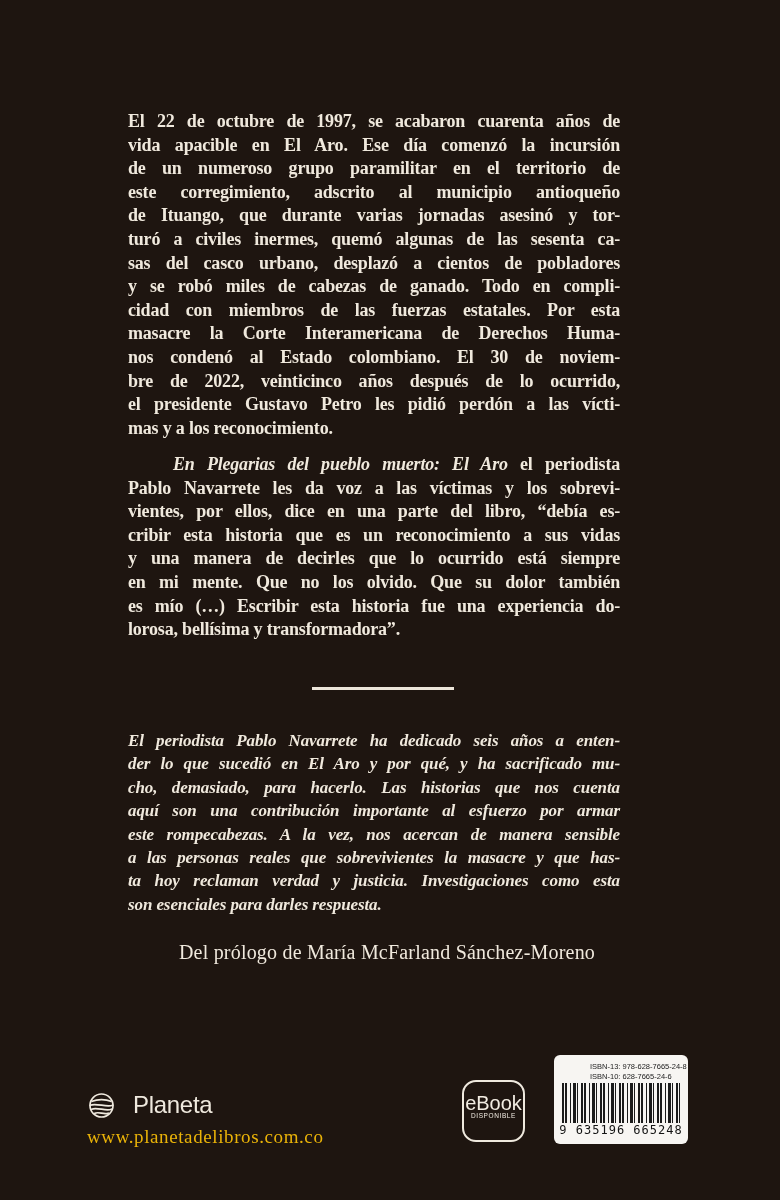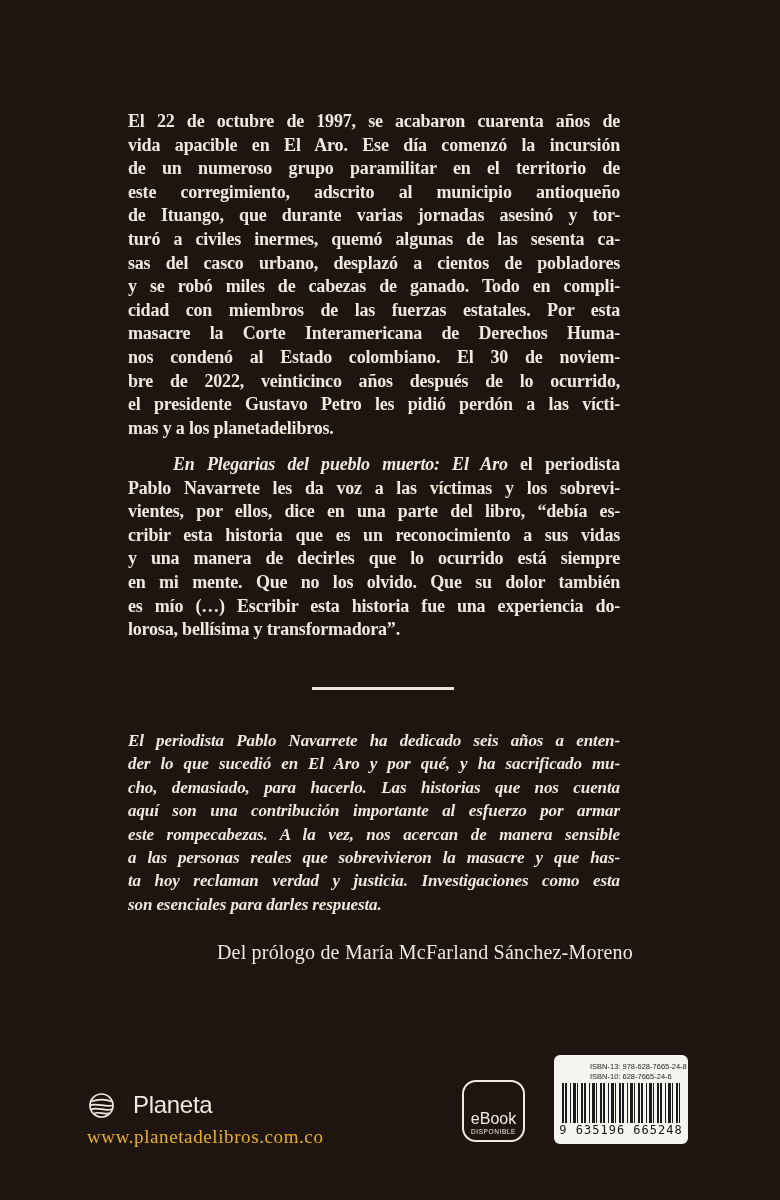--- a/index.html
+++ b/index.html
@@ -57,21 +57,21 @@
     width: 142px;
     height: 3px;
     background: #ece5da;
   }
 
   .attribution {
     position: absolute;
     left: 141px;
     top: 941px;
     width: 492px;
-    text-align: right;
+    text-align: center;
     font-size: 20px;
     font-weight: 400;
     letter-spacing: 0.2px;
   }
 
   
   .publisher-logo {
     position: absolute;
     left: 88px;
     top: 1091px;
@@ -101,22 +101,22 @@
     top: 1080px;
     width: 63px;
     height: 62px;
     box-sizing: border-box;
     border: 2.5px solid #efe9de;
     border-radius: 14px;
     text-align: center;
     font-family: "Liberation Sans", sans-serif;
   }
   .ebook-title {
-    margin-top: 28px;
-    font-size: 16px;
+    margin-top: 12px;
+    font-size: 20px;
     line-height: 18px;
     color: #f2ece2;
   }
   .ebook-subtitle {
     font-size: 6.5px;
     letter-spacing: 0.6px;
     color: #f2ece2;
   }
 
   .barcode-label {
@@ -169,21 +169,21 @@
     <div class="line">este corregimiento, adscrito al municipio antioqueño</div>
     <div class="line">de Ituango, que durante varias jornadas asesinó y tor-</div>
     <div class="line">turó a civiles inermes, quemó algunas de las sesenta ca-</div>
     <div class="line">sas del casco urbano, desplazó a cientos de pobladores</div>
     <div class="line">y se robó miles de cabezas de ganado. Todo en compli-</div>
     <div class="line">cidad con miembros de las fuerzas estatales. Por esta</div>
     <div class="line">masacre la Corte Interamericana de Derechos Huma-</div>
     <div class="line">nos condenó al Estado colombiano. El 30 de noviem-</div>
     <div class="line">bre de 2022, veinticinco años después de lo ocurrido,</div>
     <div class="line">el presidente Gustavo Petro les pidió perdón a las vícti-</div>
-    <div class="line">mas y a los planetadelibros.</div>
+    <div class="line">mas y a los reconocimiento.</div>
   </div>
 
 <div class="textblock roman" id="paragraph2">
   <div class="line first-line-indent">
     <span class="lead-italic">En Plegarias del pueblo muerto: El Aro</span><span> el periodista</span>
   </div>
   <div data-lines="back_cover.paragraph2_rest_lines">
       <div class="line">Pablo Navarrete les da voz a las víctimas y los sobrevi-</div>
       <div class="line">vientes, por ellos, dice en una parte del libro, “debía es-</div>
       <div class="line">cribir esta historia que es un reconocimiento a sus vidas</div>
@@ -195,21 +195,21 @@
 </div>
 
 <div class="divider"></div>
 
 <div class="textblock quote" id="quoteblock" data-lines="back_cover.quote_lines">
     <div class="line">El periodista Pablo Navarrete ha dedicado seis años a enten-</div>
     <div class="line">der lo que sucedió en El Aro y por qué, y ha sacrificado mu-</div>
     <div class="line">cho, demasiado, para hacerlo. Las historias que nos cuenta</div>
     <div class="line">aquí son una contribución importante al esfuerzo por armar</div>
     <div class="line">este rompecabezas. A la vez, nos acercan de manera sensible</div>
-    <div class="line">a las personas reales que sobrevivieron la masacre y que has-</div>
+    <div class="line">a las personas reales que sobrevivientes la masacre y que has-</div>
     <div class="line">ta hoy reclaman verdad y justicia. Investigaciones como esta</div>
     <div class="line">son esenciales para darles respuesta.</div>
   </div>
 
 <div class="attribution">Del prólogo de María McFarland Sánchez-Moreno</div>
 
 <div class="publisher-logo">
   <span style="display:inline-flex;">
     <svg width="27" height="27" viewBox="0 0 27 27" fill="none" stroke="#efe9de" stroke-width="1.7" stroke-linecap="round">
       <circle cx="13.5" cy="13.5" r="11.5"></circle>

